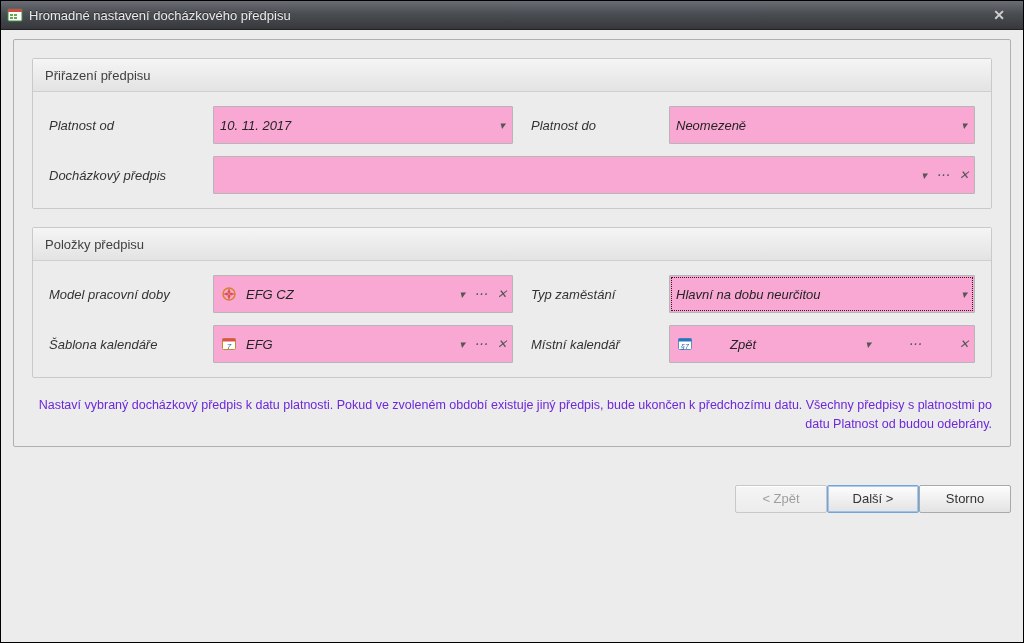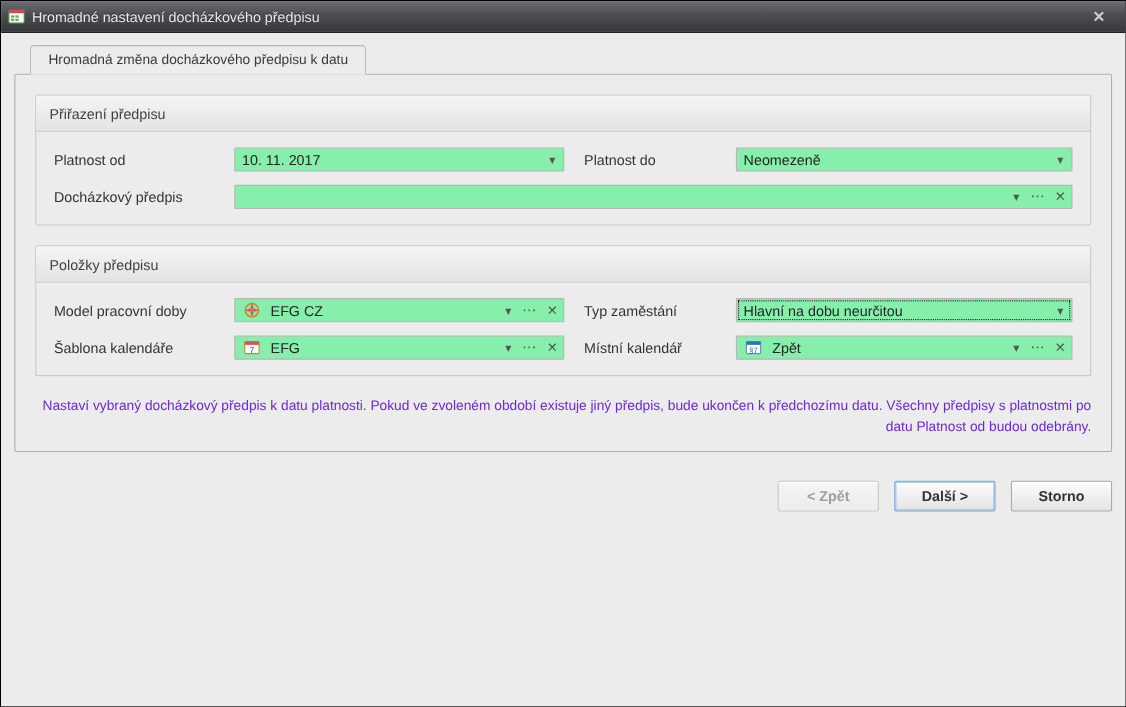--- a/index.html
+++ b/index.html
@@ -104,21 +104,21 @@
     border-top-right-radius: 4px;
     color: #3a3a3a;
     font-size: 12.5px;
     cursor: pointer;
     z-index: 2;
   }
   .tab-page {
     border: 1px solid #b0b0b0;
     background: #ececec;
     border-radius: 2px;
-    margin: -1px 0 0 0;
+    margin: -1px 0 12px 0;
     padding: 18px 18px 12px 18px;
     position: relative;
   }
 
   
   .groupbox {
     border: 1px solid #c9c9c9;
     border-radius: 2px;
     background: #ececec;
     margin-bottom: 18px;
@@ -128,20 +128,21 @@
     display: flex;
     align-items: center;
     padding: 0 12px;
     background: linear-gradient(to bottom, #f5f5f5, #e3e3e3);
     border-bottom: 1px solid #cfcfcf;
     color: #3f3f3f;
     font-size: 13px;
   }
   .groupbox .gb-body {
     padding: 14px 16px 14px 16px;
+    font-style: italic;
   }
   .row {
     display: flex;
     align-items: center;
     margin-bottom: 12px;
   }
   .row:last-child { margin-bottom: 0; }
 
   .lbl {
     width: 156px;
@@ -151,23 +152,23 @@
   }
   .lbl2 {
     width: 130px;
     color: #333;
     font-size: 13px;
     padding: 0 8px 0 18px;
   }
 
   
   .combo, .lookup {
-    background: #86efac;
+    background: #f9a8d4;
     border: 1px solid #b6b6b6;
-    height: 22px;
+    height: 38px;
     box-sizing: border-box;
     display: flex;
     align-items: center;
     border-radius: 1px;
   }
   .combo .value, .lookup .value {
     flex: 1;
     padding: 0 6px;
     color: #242424;
     font-size: 13px;
@@ -197,37 +198,36 @@
   .icon-slot {
     width: 22px;
     display: flex;
     align-items: center;
     justify-content: center;
     padding-left: 4px;
   }
 
   .wide { flex: 1; }
   .col-left { width: 300px; }
-  .col-right { flex: 1; }
+  .col-right { flex: 1; gap: 28px; }
 
   .note {
     color: #6d28d9;
     font-size: 12.5px;
     line-height: 1.5;
     margin-top: 10px;
     text-align: right;
   }
 
   
   .footer {
     display: flex;
     justify-content: flex-end;
-    gap: 14px;
+    gap: 0;
     padding-top: 26px;
-    font-weight: bold;
   }
   .btn {
     min-width: 92px;
     height: 28px;
     box-sizing: border-box;
     border: 1px solid #a9a9a9;
     border-radius: 2px;
     background: linear-gradient(to bottom, #fdfdfd, #e3e3e3);
     color: #333;
     font-size: 13px;
@@ -267,25 +267,20 @@
         <rect x="7" y="10" width="3" height="2" fill="#6aa84f"></rect>
       </svg>
     </span>
     <span class="title">Hromadné nastavení docházkového předpisu</span>
     <span class="close-x">✕</span>
   </div>
 
   <div class="client">
 
 
-    <div class="tab-strip">
-      <div class="tab">
-        <span>Hromadná změna docházkového předpisu k datu</span>
-      </div>
-    </div>
 
     <div class="tab-page">
 
       <div class="groupbox">
         <div class="gb-header">Přiřazení předpisu</div>
         <div class="gb-body">
           <div class="row">
             <div class="lbl">Platnost od</div>
             <div class="combo col-left">
               <span class="value">10. 11. 2017</span>

